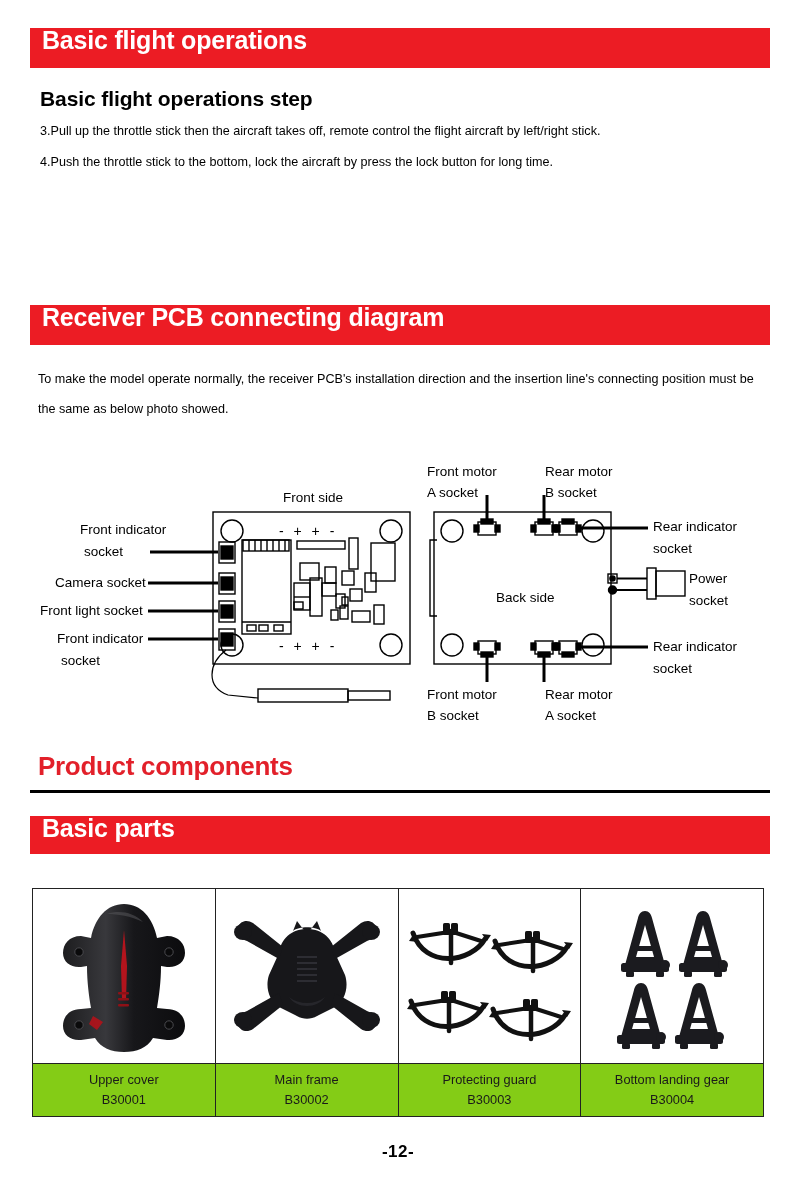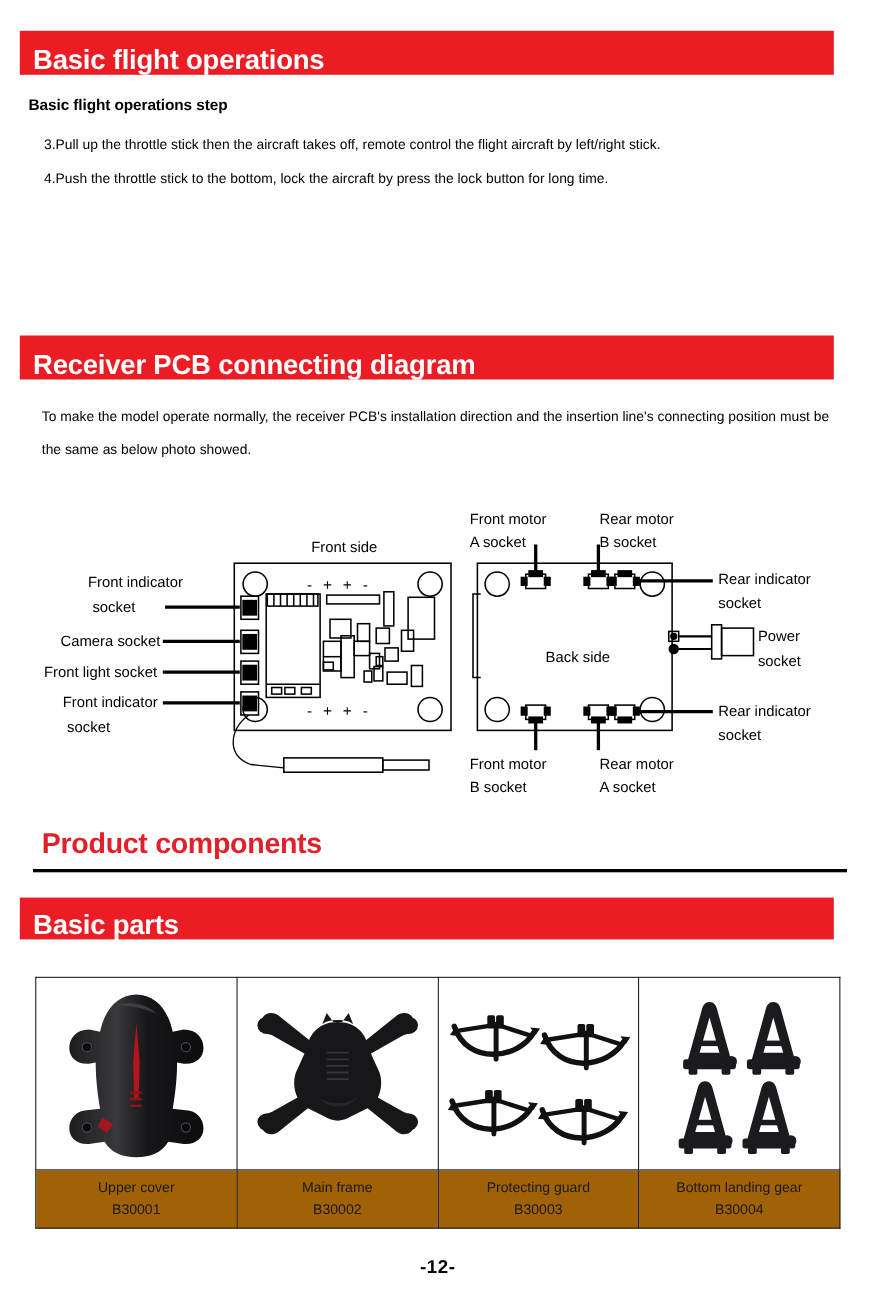--- a/index.html
+++ b/index.html
@@ -14,43 +14,43 @@
     font-family: "Liberation Sans", sans-serif;
     color: #000000;
     overflow: hidden;
   }
 
   .page { position: absolute; inset: 0; }
 
   
   .red-bar {
     position: absolute;
-    left: 18px;
+    left: 30px;
     width: 740px;
     background: #ec1c24;
     color: #ffffff;
     font-weight: bold;
     display: flex;
-    align-items: flex-end;
+    align-items: flex-start;
     letter-spacing: -0.2px;
   }
   .red-bar .bar-label {
     padding-left: 12px;
     font-size: 25px;
     line-height: 1;
   }
 
   #hdr-basic-flight { top: 28px; height: 40px; }
   #hdr-receiver     { top: 305px; height: 40px; }
   #hdr-basic-parts  { top: 816px; height: 38px; }
 
   .sub-head {
     position: absolute;
-    left: 26px;
-    font-size: 14px;
+    left: 40px;
+    font-size: 21px;
     font-weight: bold;
     letter-spacing: -0.1px;
   }
   #sub-flight-step { top: 87px; }
 
   
   #hdr-product {
     position: absolute;
     left: 38px;
     top: 751px;
@@ -118,21 +118,21 @@
     padding: 0;
     text-align: center;
     vertical-align: middle;
   }
   #parts-table td.photo-cell {
     height: 174px;
     background: #ffffff;
   }
   #parts-table td.caption-cell {
     height: 52px;
-    background: #a16207;
+    background: #84cc16;
     font-size: 12.8px;
     line-height: 20px;
     color: #1a1a1a;
   }
   .caption-name { display: block; }
   .caption-code { display: block; }
 
   .photo-box {
     width: 100%;
     height: 174px;

